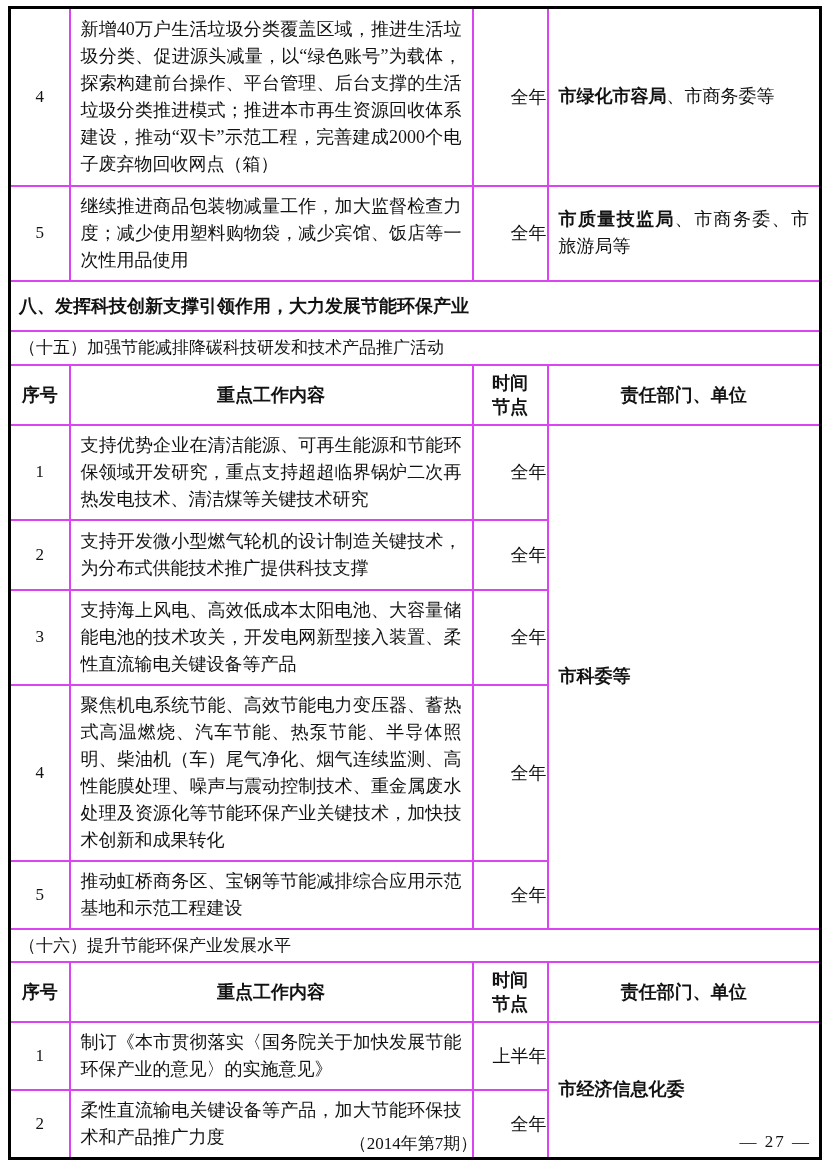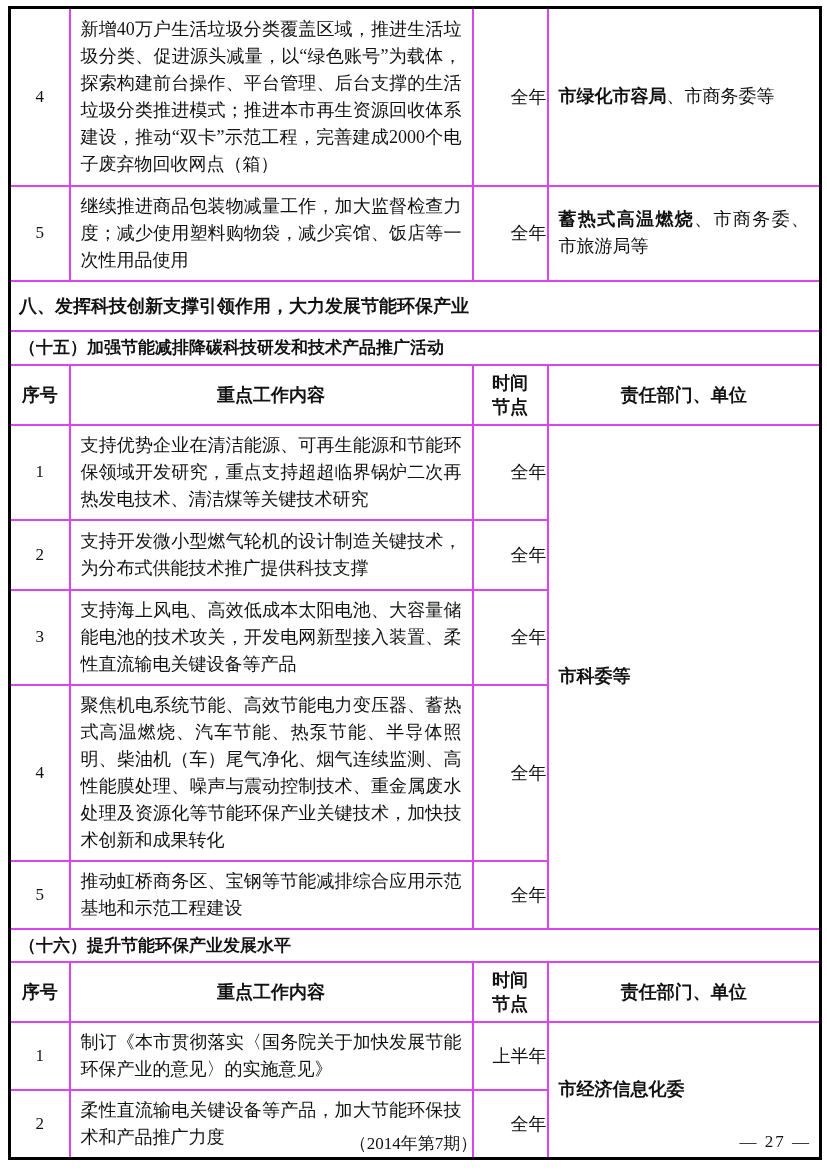--- a/index.html
+++ b/index.html
@@ -37,21 +37,21 @@
     padding:6px 10px; line-height:27px;
     text-align:justify; text-justify:inter-ideograph;
   }
   .bold { font-weight:700; }
 
   td.section {
     font-weight:700; padding:4px 8px; font-size:18px;
     vertical-align:middle;
   }
   td.subsection {
-    font-weight:700; padding:4px 8px; font-size:17px;
+    font-weight:400; padding:4px 8px; font-size:17px;
     vertical-align:middle;
   }
   tr.head td {
     font-weight:700; text-align:center; font-size:18px;
     line-height:24px;
   }
 
   .footer {
     position:absolute; left:0; top:1132px; width:827px; height:26px;
     font-size:17px; text-align:center;
@@ -78,21 +78,21 @@
         <td class="num">4</td>
         <td class="content">新增40万户生活垃圾分类覆盖区域，推进生活垃圾分类、促进源头减量，以“绿色账号”为载体，探索构建前台操作、平台管理、后台支撑的生活垃圾分类推进模式；推进本市再生资源回收体系建设，推动“双卡”示范工程，完善建成2000个电子废弃物回收网点（箱）</td>
         <td class="time">全年</td>
         <td class="dept"><span class="bold">市绿化市容局</span><span>、市商务委等</span></td>
       </tr>
 
       <tr style="height:86px">
         <td class="num">5</td>
         <td class="content">继续推进商品包装物减量工作，加大监督检查力度；减少使用塑料购物袋，减少宾馆、饭店等一次性用品使用</td>
         <td class="time">全年</td>
-        <td class="dept"><span class="bold">蓄热式高温燃烧</span><span>、市商务委、市旅游局等</span></td>
+        <td class="dept"><span class="bold">市质量技监局</span><span>、市商务委、市旅游局等</span></td>
       </tr>
 
       <tr style="height:50px">
         <td class="section" colspan="4">八、发挥科技创新支撑引领作用，大力发展节能环保产业</td>
       </tr>
 
       <tr style="height:34px">
         <td class="subsection" colspan="4">（十五）加强节能减排降碳科技研发和技术产品推广活动</td>
       </tr>
 

